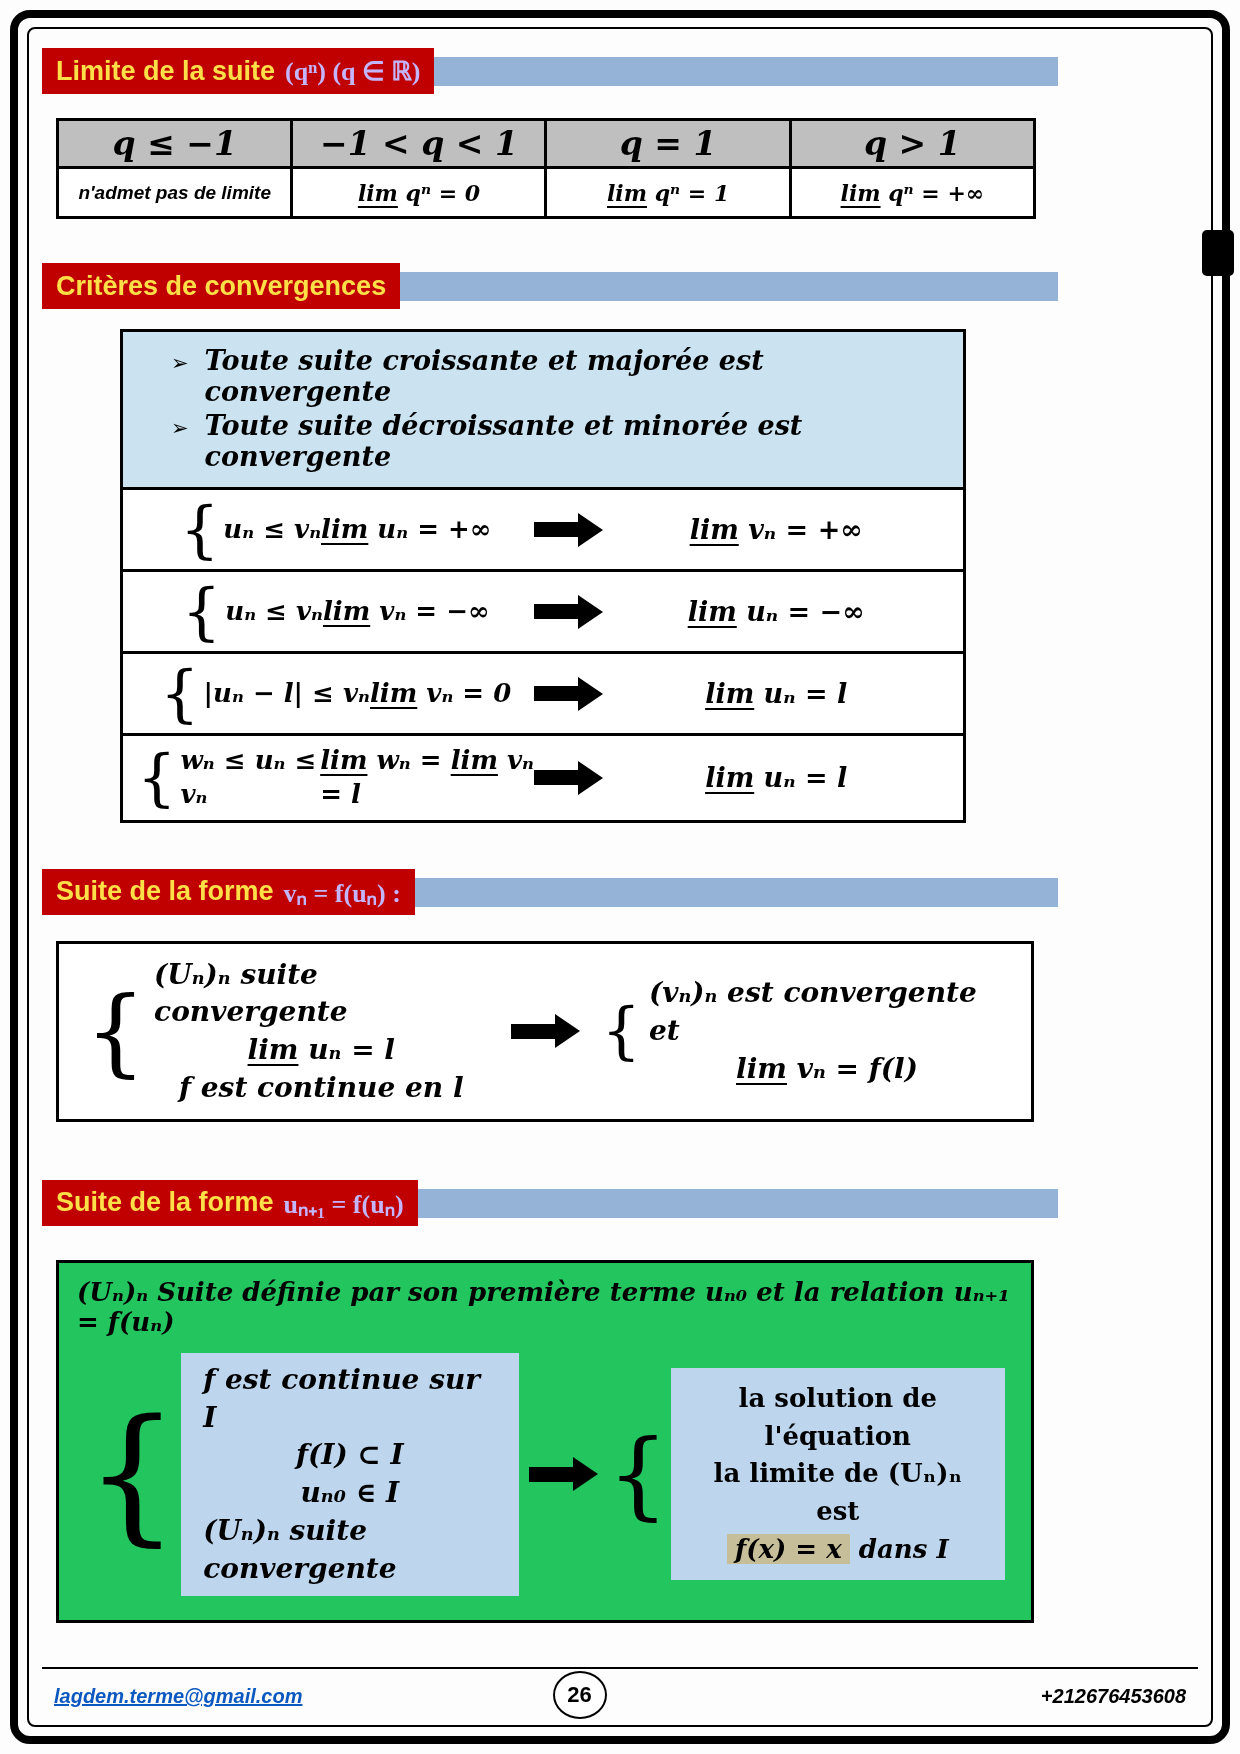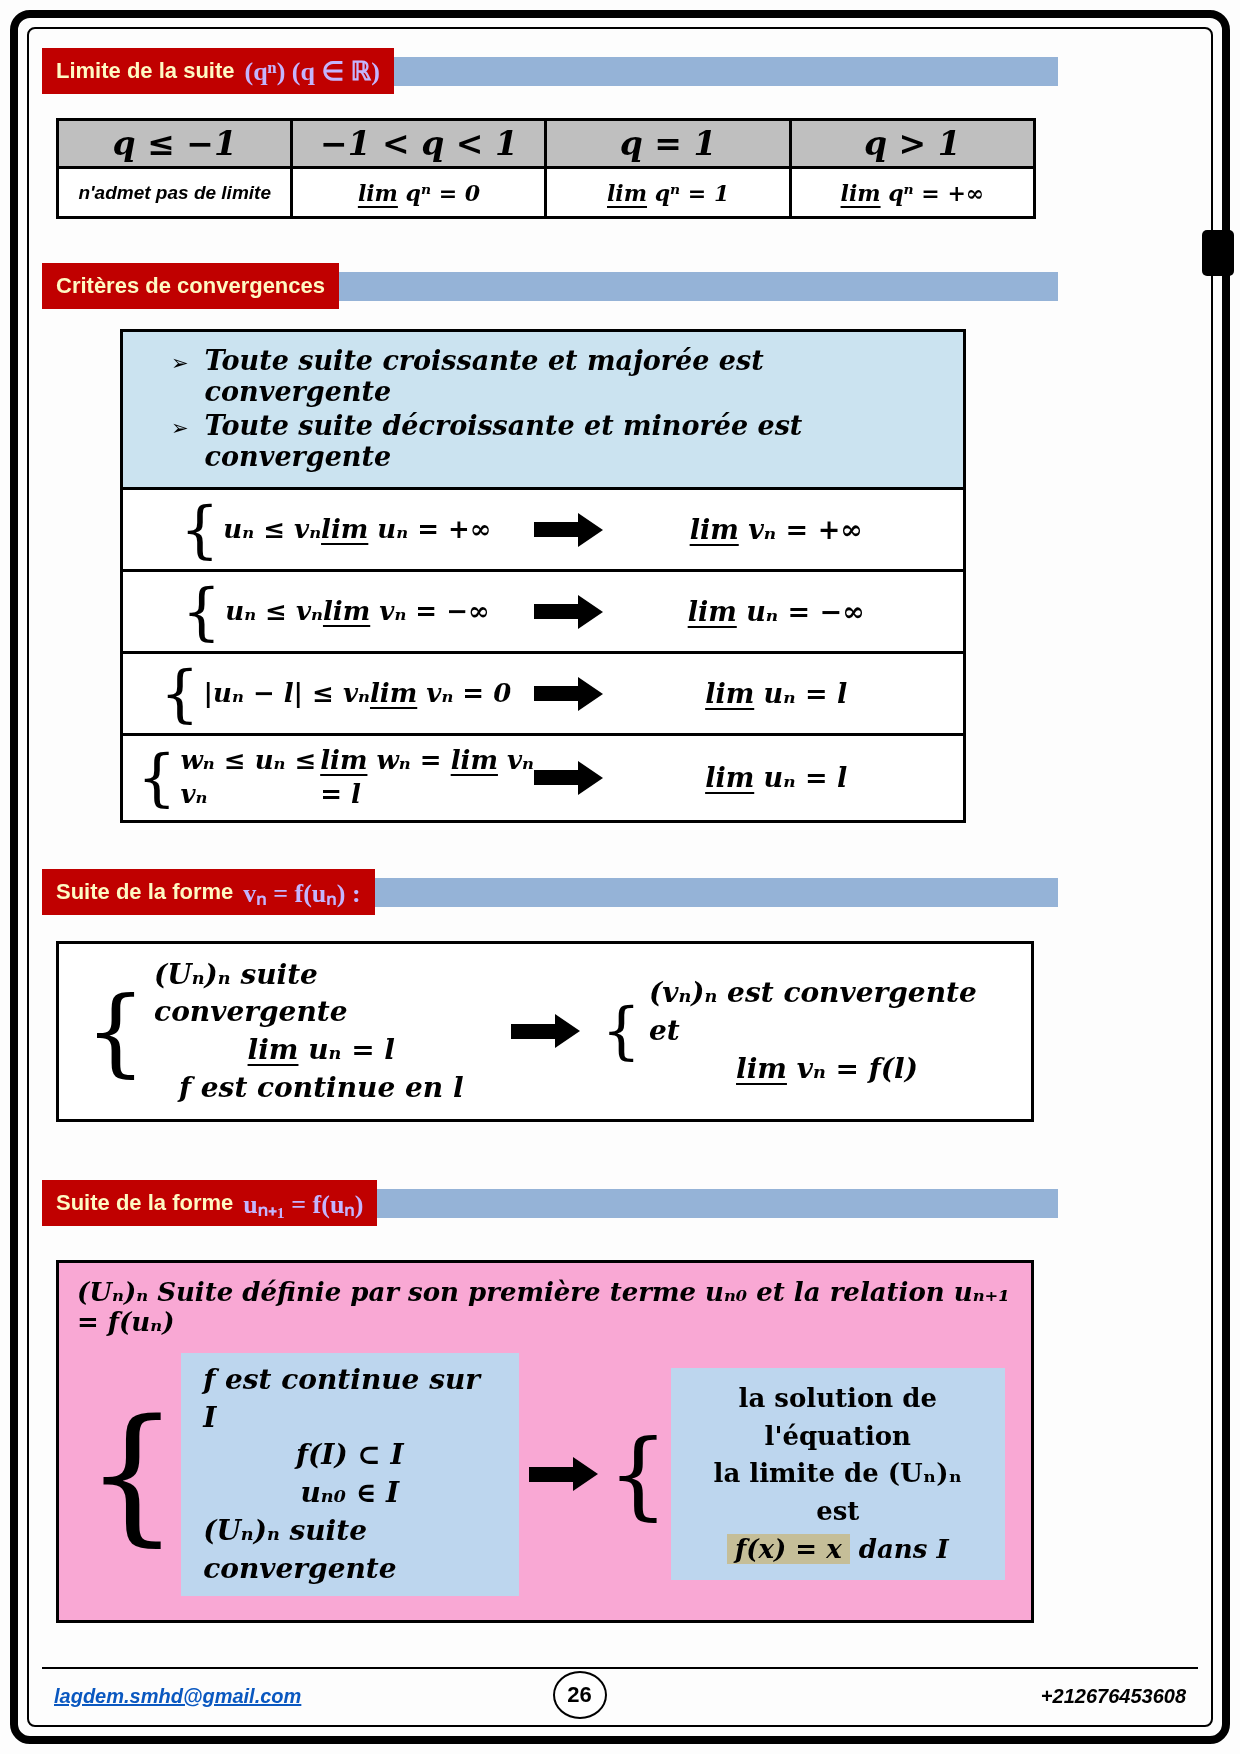--- a/index.html
+++ b/index.html
@@ -20,21 +20,21 @@
   .flag-right { width:198px; height:48px; margin-top:18px; margin-right:2px; }
   .flag-svg { position:absolute; inset:0; width:100%; height:100%; filter:drop-shadow(2px 3px 2px rgba(0,0,0,0.35)); }
   .flag-text { position:absolute; inset:0; display:flex; align-items:center; justify-content:center;
                font-weight:bold; font-size:19px; color:#000; }
 
   
   .banner { position:relative; height:46px; width:1016px; }
   .banner-bar { position:absolute; left:0; right:0; top:9px; height:29px; background:#95b3d7; }
   .banner-red { position:absolute; left:0; top:0; height:46px; background:#c00000;
                 display:flex; align-items:center; gap:10px; padding:0 14px; }
-  .banner-red .t-sans { font-family:"Liberation Sans",sans-serif; font-weight:bold; font-size:22px; color:#fef9c3; }
+  .banner-red .t-sans { font-family:"Liberation Sans",sans-serif; font-weight:bold; font-size:27px; color:#fde047; }
   .banner-red .t-math { font-family:Liberation Serif, serif; font-weight:bold; font-size:26px; color:#c4b5fd; }
 
   .math { font-family:"DejaVu Serif","DejaVu Sans",serif; font-weight:bold; font-style:italic; color:#000; }
   .limu { text-decoration:underline; text-decoration-thickness:2px; text-underline-offset:5px; }
 
   
   .qtable { width:980px; margin:24px 0 0 14px; border-collapse:collapse; background:#fff; }
   .qtable th, .qtable td { border:3.5px solid #000; text-align:center; }
   .qtable th { background:#bfbfbf; font-family:"DejaVu Serif","DejaVu Sans",serif; font-style:italic;
                font-weight:bold; font-size:33px; height:48px; }
@@ -68,21 +68,21 @@
 
   
   .form-box { width:978px; margin:26px 0 0 14px; border:3.5px solid #000; background:#fff;
               display:flex; align-items:center; padding:12px 26px; min-height:124px; }
   .form-side { flex:1; display:flex; align-items:center; justify-content:center; gap:8px; }
   .form-lines { display:flex; flex-direction:column; align-items:center; }
   .form-lines .math { font-size:28px; line-height:1.35; }
   .form-box .arrow { margin:0 22px; }
 
   
-  .un1-box { width:978px; margin:34px 0 0 14px; border:3.5px solid #000; background:#f9a8d4; padding:14px 18px 24px; }
+  .un1-box { width:978px; margin:34px 0 0 14px; border:3.5px solid #000; background:#22c55e; padding:14px 18px 24px; }
   .un1-intro { font-size:26px; }
   .un1-body { display:flex; align-items:center; justify-content:space-between; margin-top:16px; padding:0 8px; }
   .un1-side { display:flex; align-items:center; gap:2px; }
   .panel { background:#bdd6ee; display:flex; flex-direction:column; align-items:center; }
   .left-panel { padding:8px 22px; }
   .left-panel .math { font-size:28px; line-height:1.35; }
   .right-panel { padding:12px 24px; }
   .rline { font-family:"DejaVu Serif","DejaVu Sans",serif; font-weight:bold; font-size:26px;
            line-height:1.45; color:#000; text-align:center; }
   .rline .math { font-size:26px; }
@@ -279,21 +279,21 @@
             <div class="rline">la limite de (Uₙ)ₙ est</div>
             <div class="rline"><span class="hl math">f(x) = x</span><span class="math"> dans I</span></div>
           </div>
         </div>
       </div>
     </div>
 
     <div class="footer">
       <div class="footer-line"></div>
       <div class="footer-row">
-        <a class="email">lagdem.smhd@gmail.com</a>
+        <a class="email">lagdem.terme@gmail.com</a>
         <div class="page-circle">
           <span>26</span>
         </div>
         <div class="phone">+212676453608</div>
       </div>
     </div>
 
   </div>
 </div>
 

